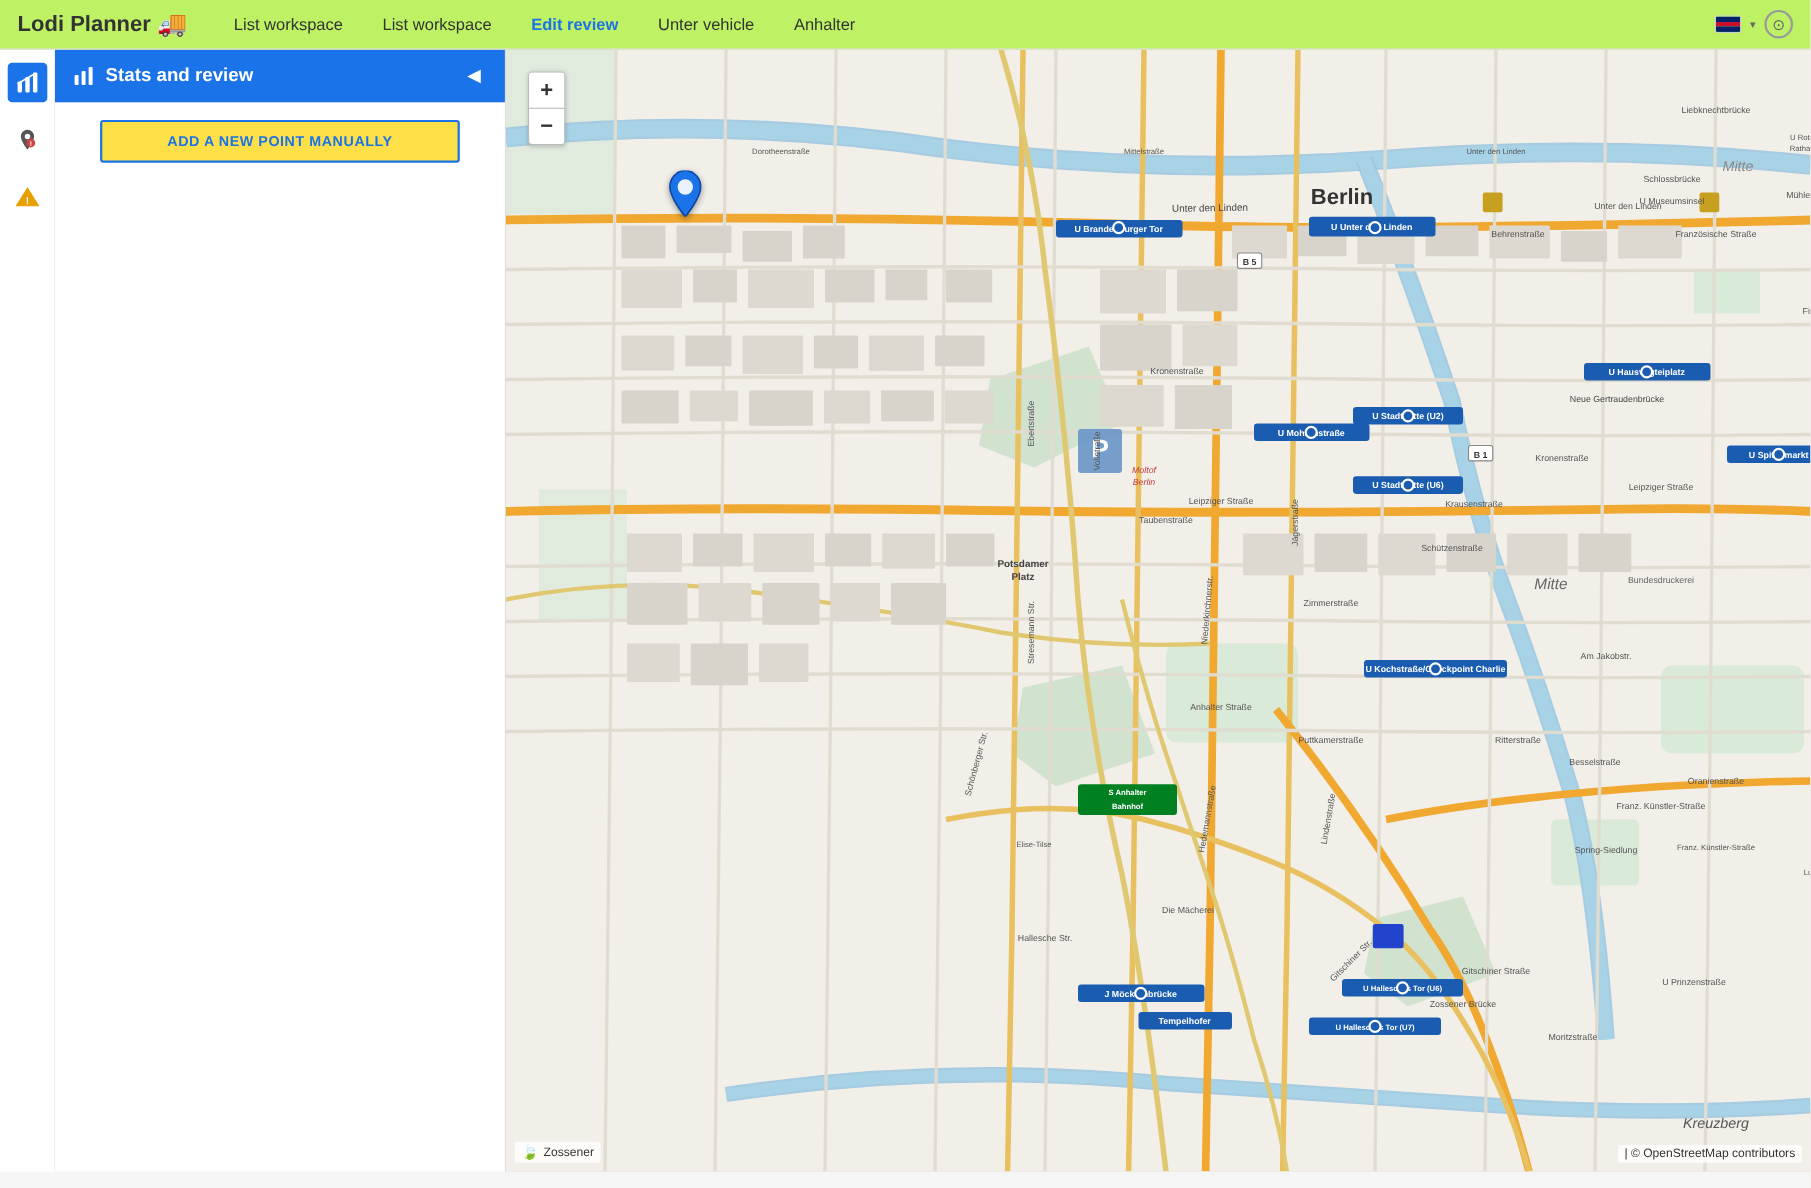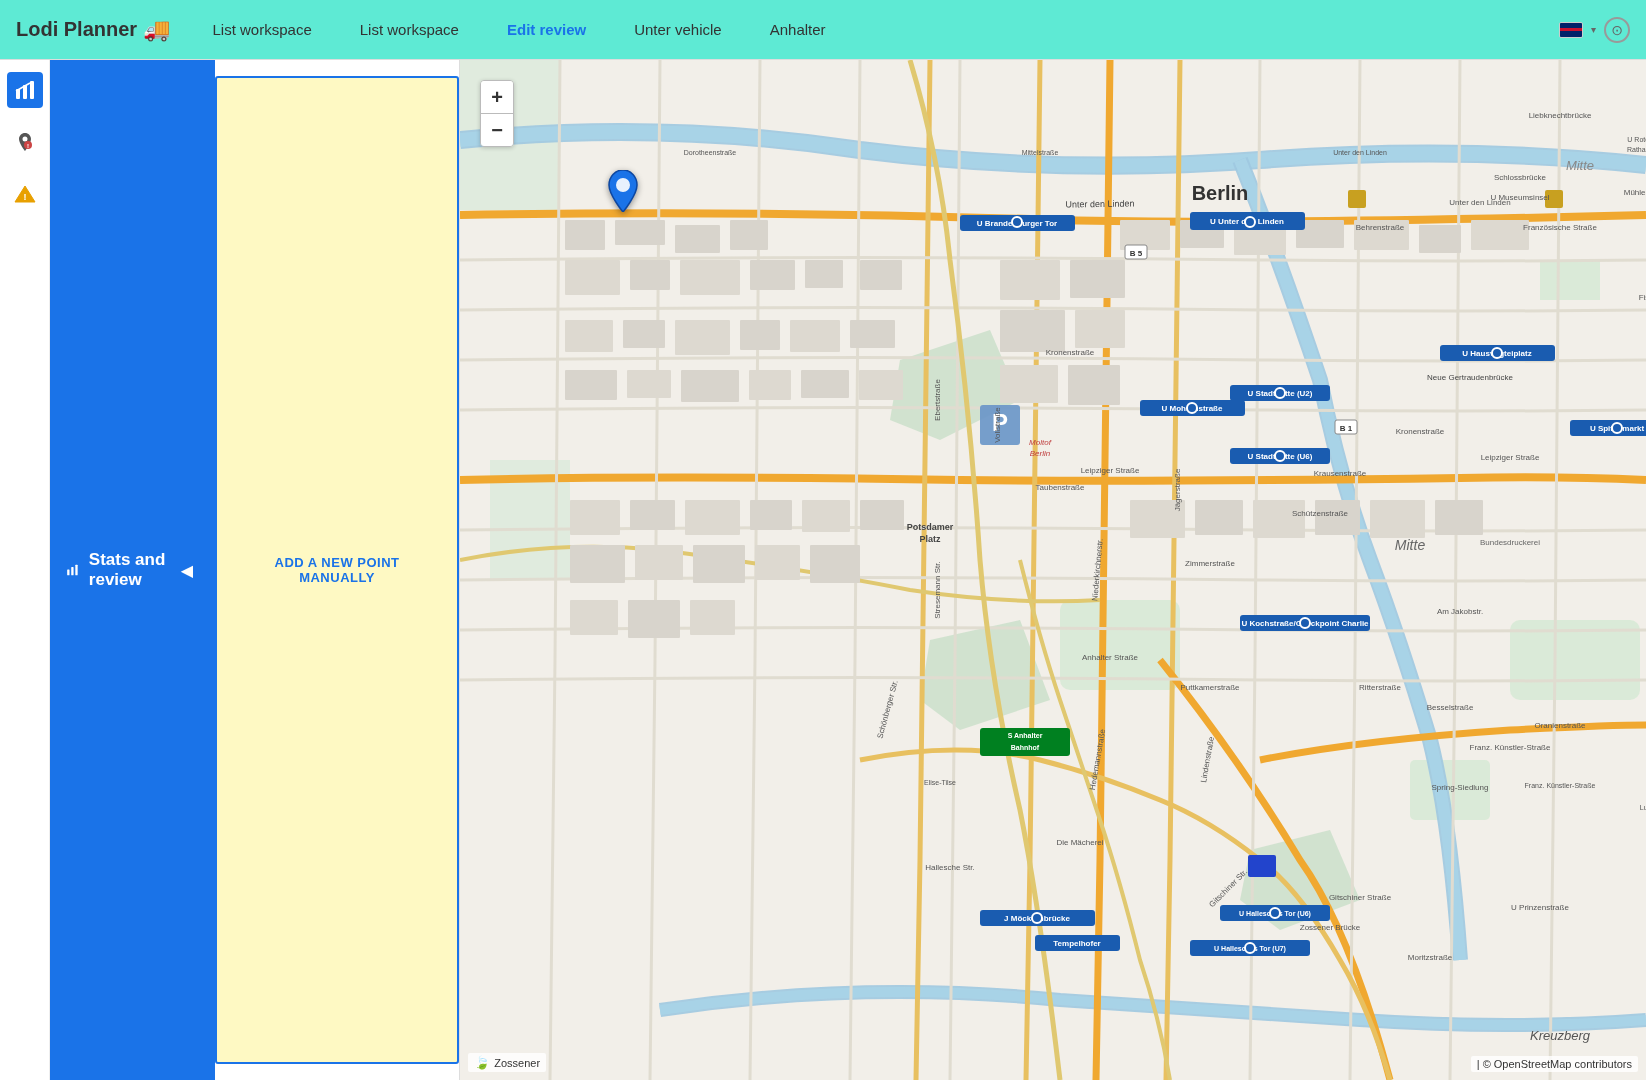--- a/index.html
+++ b/index.html
@@ -2,44 +2,44 @@
 <html><head>
   <meta charset="utf-8">
   <style>
     * { margin: 0; padding: 0; box-sizing: border-box; }
     body { font-family: Arial, sans-serif; background: #f5f5f5; width: 1646px; height: 1080px; overflow: hidden; }
 
     
     #header {
       display: flex;
       align-items: center;
-      background: #5eead4;
+      background: #bef264;
       border-bottom: 1px solid #ddd;
-      height: 60px;
+      height: 45px;
       padding: 0 16px;
       position: relative;
       z-index: 1000;
     }
     #header .logo {
       display: flex;
       align-items: center;
       font-size: 20px;
       font-weight: bold;
       color: #333;
       margin-right: 24px;
       white-space: nowrap;
     }
     #header .logo .truck-icon {
       margin-left: 6px;
       font-size: 22px;
     }
     #header nav {
       display: flex;
       align-items: center;
-      gap: 12px;
+      gap: 0;
       flex: 1;
     }
     #header nav a {
       text-decoration: none;
       color: #333;
       font-size: 15px;
       padding: 8px 18px;
       border-radius: 4px;
       transition: background 0.15s;
       cursor: pointer;
@@ -123,21 +123,21 @@
       cursor: pointer;
       color: #555;
       font-size: 18px;
     }
     .sidebar-icon-btn.active { background: #1a73e8; color: #fff; }
 
     
     .sidebar-panel {
       margin-left: 50px;
       display: flex;
-      flex-direction: row;
+      flex-direction: column;
       height: 100%;
     }
 
     
     .panel-header {
       background: #1a73e8;
       color: #fff;
       display: flex;
       align-items: center;
       justify-content: space-between;
@@ -156,21 +156,21 @@
       cursor: pointer;
       background: none;
       border: none;
       padding: 2px 6px;
     }
 
     
     .add-point-btn {
       margin: 16px auto;
       display: block;
-      background: #fef9c3;
+      background: #fde047;
       border: 2px solid #1a73e8;
       color: #1a73e8;
       font-size: 13px;
       font-weight: bold;
       padding: 10px 20px;
       cursor: pointer;
       letter-spacing: 0.5px;
       text-transform: uppercase;
       border-radius: 3px;
       width: 80%;

